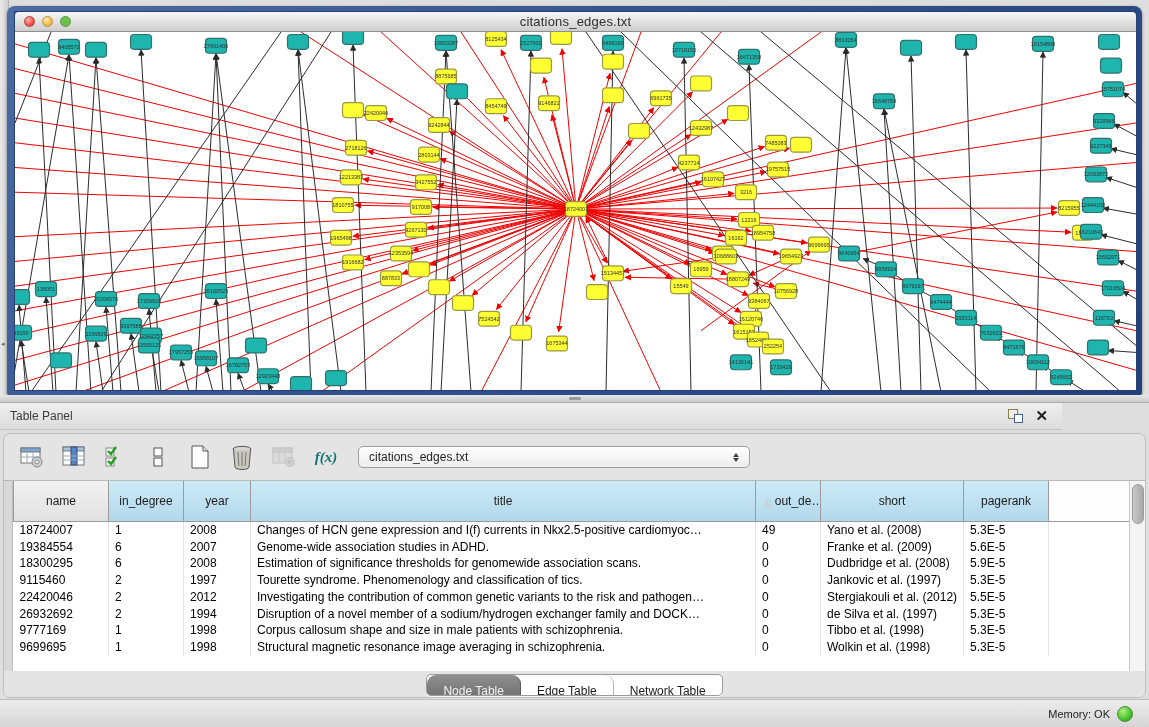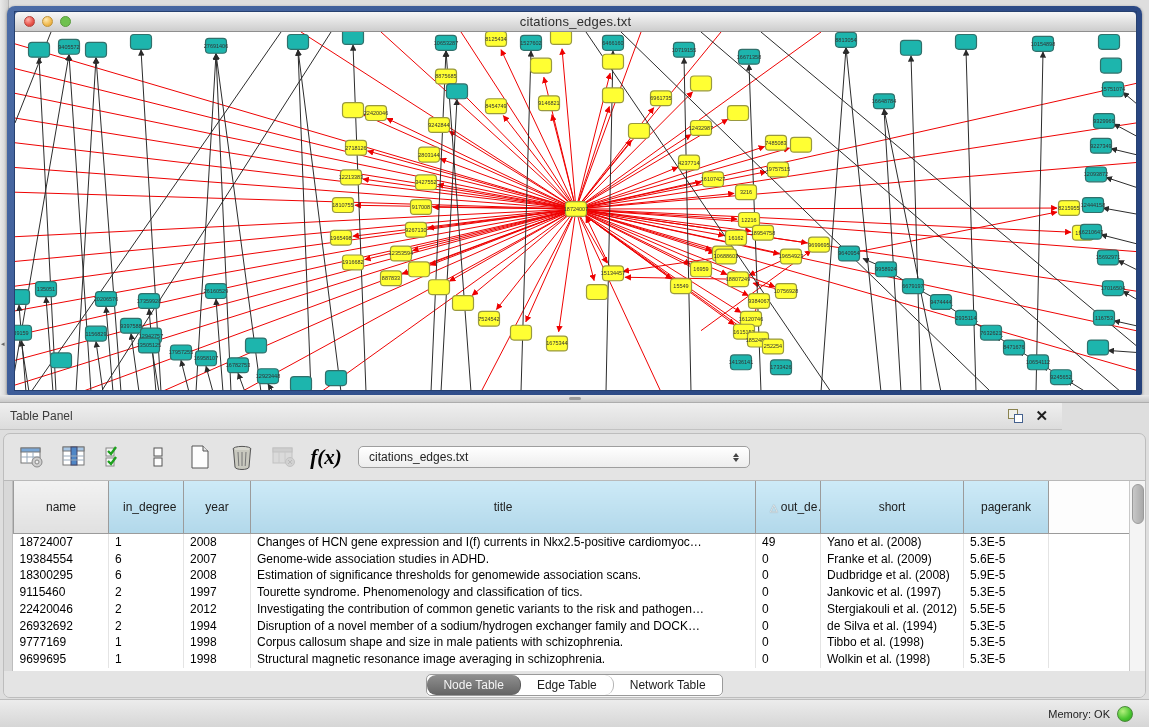--- a/index.html
+++ b/index.html
@@ -38,50 +38,50 @@
   .hdr-icons{display:flex;align-items:center;gap:12px;padding-right:14px;}
   .float-icn{width:15px;height:14px;position:relative;display:inline-block;}
   .float-icn .sq1{position:absolute;left:0;top:0;width:8px;height:8px;border:1.5px solid #8a8350;background:#efefe9;}
   .float-icn .sq2{position:absolute;right:0;bottom:0;width:7px;height:7px;border:1.5px solid #44618e;background:#fff;}
   .close-x{font-size:15px;font-weight:bold;color:#1e1e1e;line-height:14px;cursor:default;}
   .panel-body{position:absolute;left:3px;top:433px;width:1143px;height:265px;
       background:#e4e4e4;border:1px solid #bdbdbd;border-radius:7px;box-sizing:border-box;overflow:hidden;}
   
   .toolbar{height:46px;display:flex;align-items:center;padding:0 14px;gap:14px;}
   .tb-icn{width:28px;height:28px;display:flex;align-items:center;justify-content:center;}
-  .fx{font-size:21px;color:#000000;font-family:"Liberation Serif",serif;font-style:italic;font-weight:bold;}
+  .fx{font-size:15px;color:#0f766e;font-family:"Liberation Serif",serif;font-style:italic;font-weight:bold;}
   .tbl-select{width:392px;height:22px;background:linear-gradient(#ffffff,#ededed);
       border:1px solid #9e9e9e;border-radius:5px;display:flex;align-items:center;
       font-size:12px;color:#1f1f1f;padding:0 0 0 10px;box-sizing:border-box;margin-left:4px;}
   .tbl-select .val{flex:1;}
   .sel-arrows{width:18px;display:flex;flex-direction:column;align-items:center;gap:1px;padding-right:4px;}
   .sel-arrows i{width:0;height:0;border-left:3.5px solid transparent;border-right:3.5px solid transparent;display:block;}
   .sel-arrows .up{border-bottom:4px solid #444;}
   .sel-arrows .dn{border-top:4px solid #444;}
   
   .table-wrap{position:relative;height:190px;background:#fff;border-top:1px solid #b9b9b9;}
   .gutter{position:absolute;left:0;top:0;width:8px;height:100%;background:#d8d8d8;border-right:1px solid #bdbdbd;}
   table.grid{border-collapse:collapse;table-layout:fixed;position:absolute;left:9px;top:0;width:1119px;font-size:12px;}
   table.grid th{height:24px;font-weight:normal;color:#1c1c1c;text-align:center;
-      background:linear-gradient(#cdeaf7,#b2d8ea);border:1px solid #9b9b9b;border-top:none;padding:14px;overflow:hidden;white-space:nowrap;}
+      background:linear-gradient(#cdeaf7,#b2d8ea);border:1px solid #9b9b9b;border-top:none;padding:8px;overflow:hidden;white-space:nowrap;}
   table.grid th.first{background:linear-gradient(#f2f2f2,#e0e0e0);}
   table.grid th.filler{background:#fdfdfd;border-right:none;}
   .sortg{font-size:10px;color:#fff;text-shadow:0 0 1px #555;margin-right:3px;}
   table.grid td{height:16.7px;line-height:16.7px;color:#000;border-right:1px solid #e4e4e4;
       padding:0 2px 0 6px;overflow:hidden;white-space:nowrap;text-overflow:clip;}
   td.c0{padding-left:10px;} td.c1{padding-left:4px;} td.c2{padding-left:4px;}
   td.c3{padding-left:8px;} td.c4{padding-left:7px;} td.c5{padding-left:12px;} td.c6{padding-left:12px;}
   .vscroll{position:absolute;right:0;top:0;width:15px;height:100%;background:#f4f4f4;border-left:1px solid #c9c9c9;}
   .vthumb{position:absolute;left:2px;top:3px;width:10px;height:38px;border-radius:6px;
       background:linear-gradient(90deg,#c8c8c8,#a9a9a9);border:1px solid #9a9a9a;}
   
   .tabs-row{height:27px;display:flex;align-items:center;justify-content:center;background:#e4e4e4;}
   .segmented{display:flex;height:20px;border:1px solid #9a9a9a;border-radius:5px;overflow:hidden;background:#fff;
       box-shadow:0 1px 0 rgba(255,255,255,.7);}
-  .seg{padding:4px 16px;font-size:12px;color:#1c1c1c;display:flex;align-items:center;border-right:1px solid #b5b5b5;border-radius:9px;}
+  .seg{padding:16px 16px;font-size:12px;color:#1c1c1c;display:flex;align-items:center;border-right:1px solid #b5b5b5;border-radius:9px;}
   .seg:last-child{border-right:none;}
   .seg.sel{background:linear-gradient(#8f8f8f,#646464);color:#f4f4f4;border-right:1px solid #585858;}
   
   .status-bar{position:absolute;left:0;top:699px;width:1149px;height:28px;
       background:linear-gradient(#ececec,#d6d6d6);border-top:1px solid #bcbcbc;
       display:flex;align-items:center;justify-content:flex-end;gap:7px;padding-right:16px;box-sizing:border-box;}
   .mem-label{font-size:11px;color:#222;}
   .mem-dot{width:14px;height:14px;border-radius:50%;
       background:radial-gradient(circle at 35% 30%,#b4f07e,#46c32e 60%,#2d9c1c);border:1px solid #4a8a3a;}
 </style>
@@ -655,21 +655,21 @@
             <td class="c5">Stergiakouli et al. (2012)</td>
             <td class="c6">5.5E-5</td>
             <td></td>
           </tr>
           <tr>
             <td class="c0">26932692</td>
             <td class="c1">2</td>
             <td class="c2">1994</td>
             <td class="c3">Disruption of a novel member of a sodium/hydrogen exchanger family and DOCK…</td>
             <td class="c4">0</td>
-            <td class="c5">de Silva et al. (1994)</td>
+            <td class="c5">de Silva et al. (1997)</td>
             <td class="c6">5.3E-5</td>
             <td></td>
           </tr>
           <tr>
             <td class="c0">9777169</td>
             <td class="c1">1</td>
             <td class="c2">1998</td>
             <td class="c3">Corpus callosum shape and size in male patients with schizophrenia.</td>
             <td class="c4">0</td>
             <td class="c5">Tibbo et al. (1998)</td>

